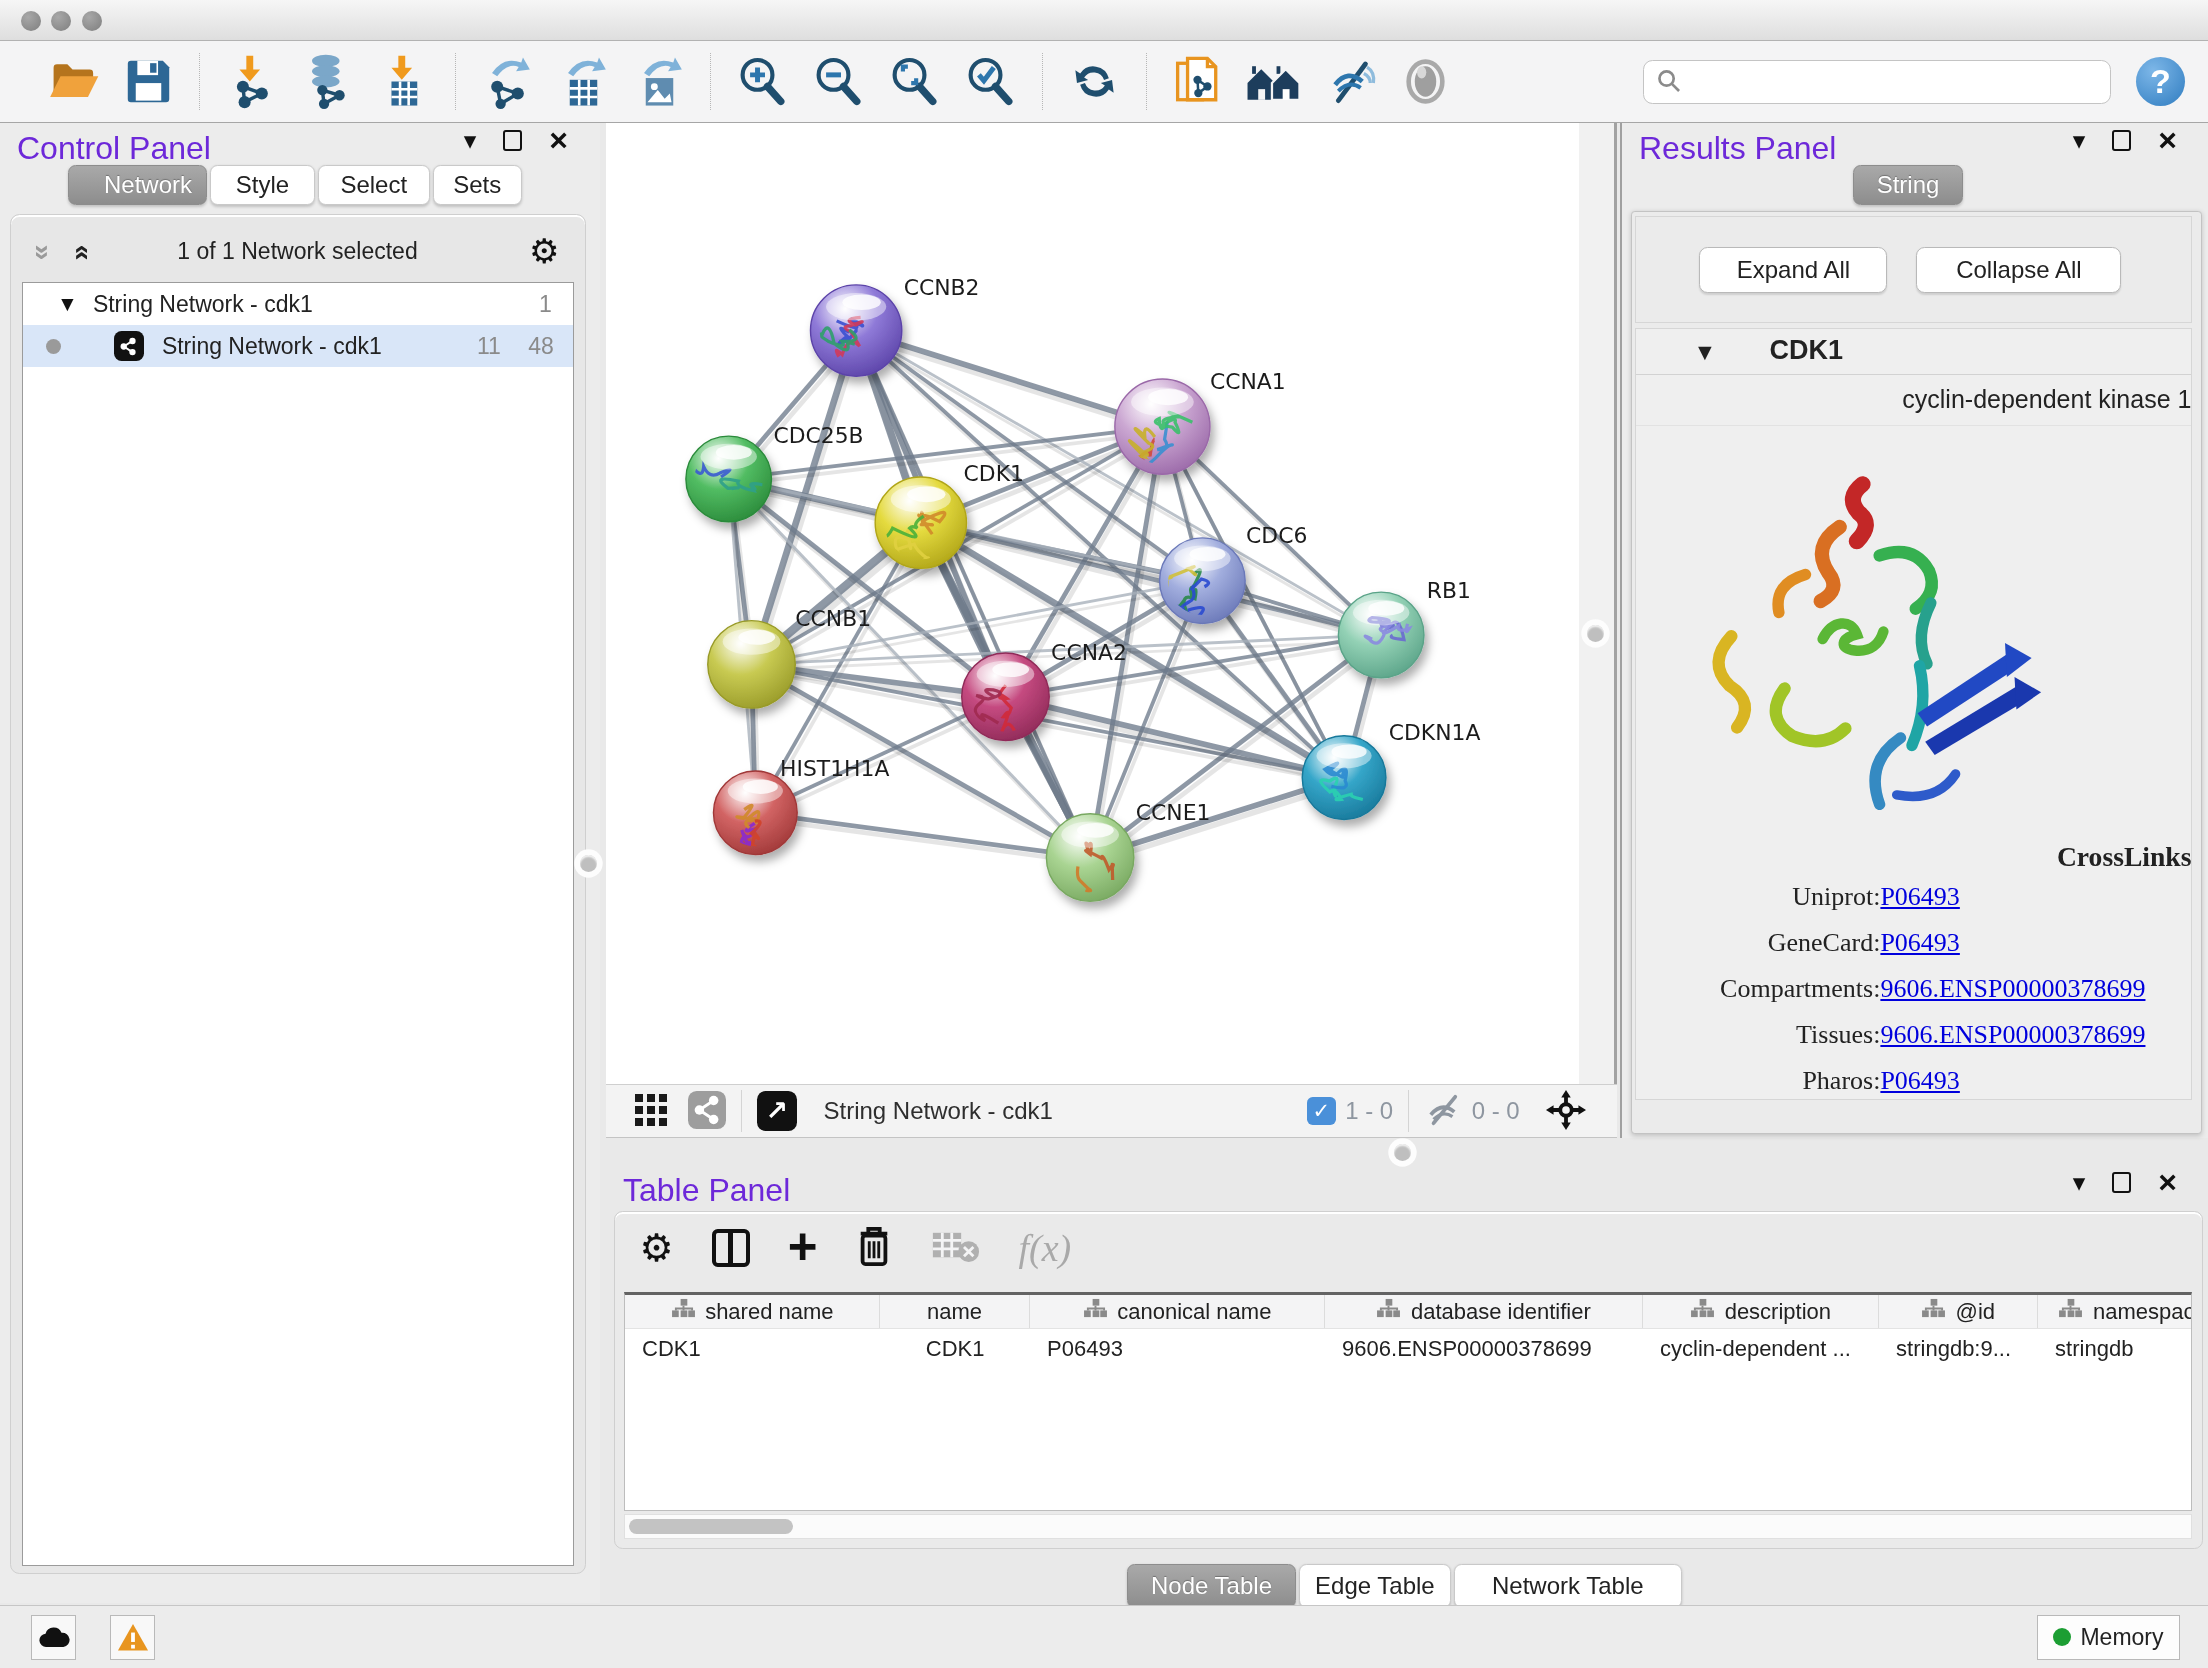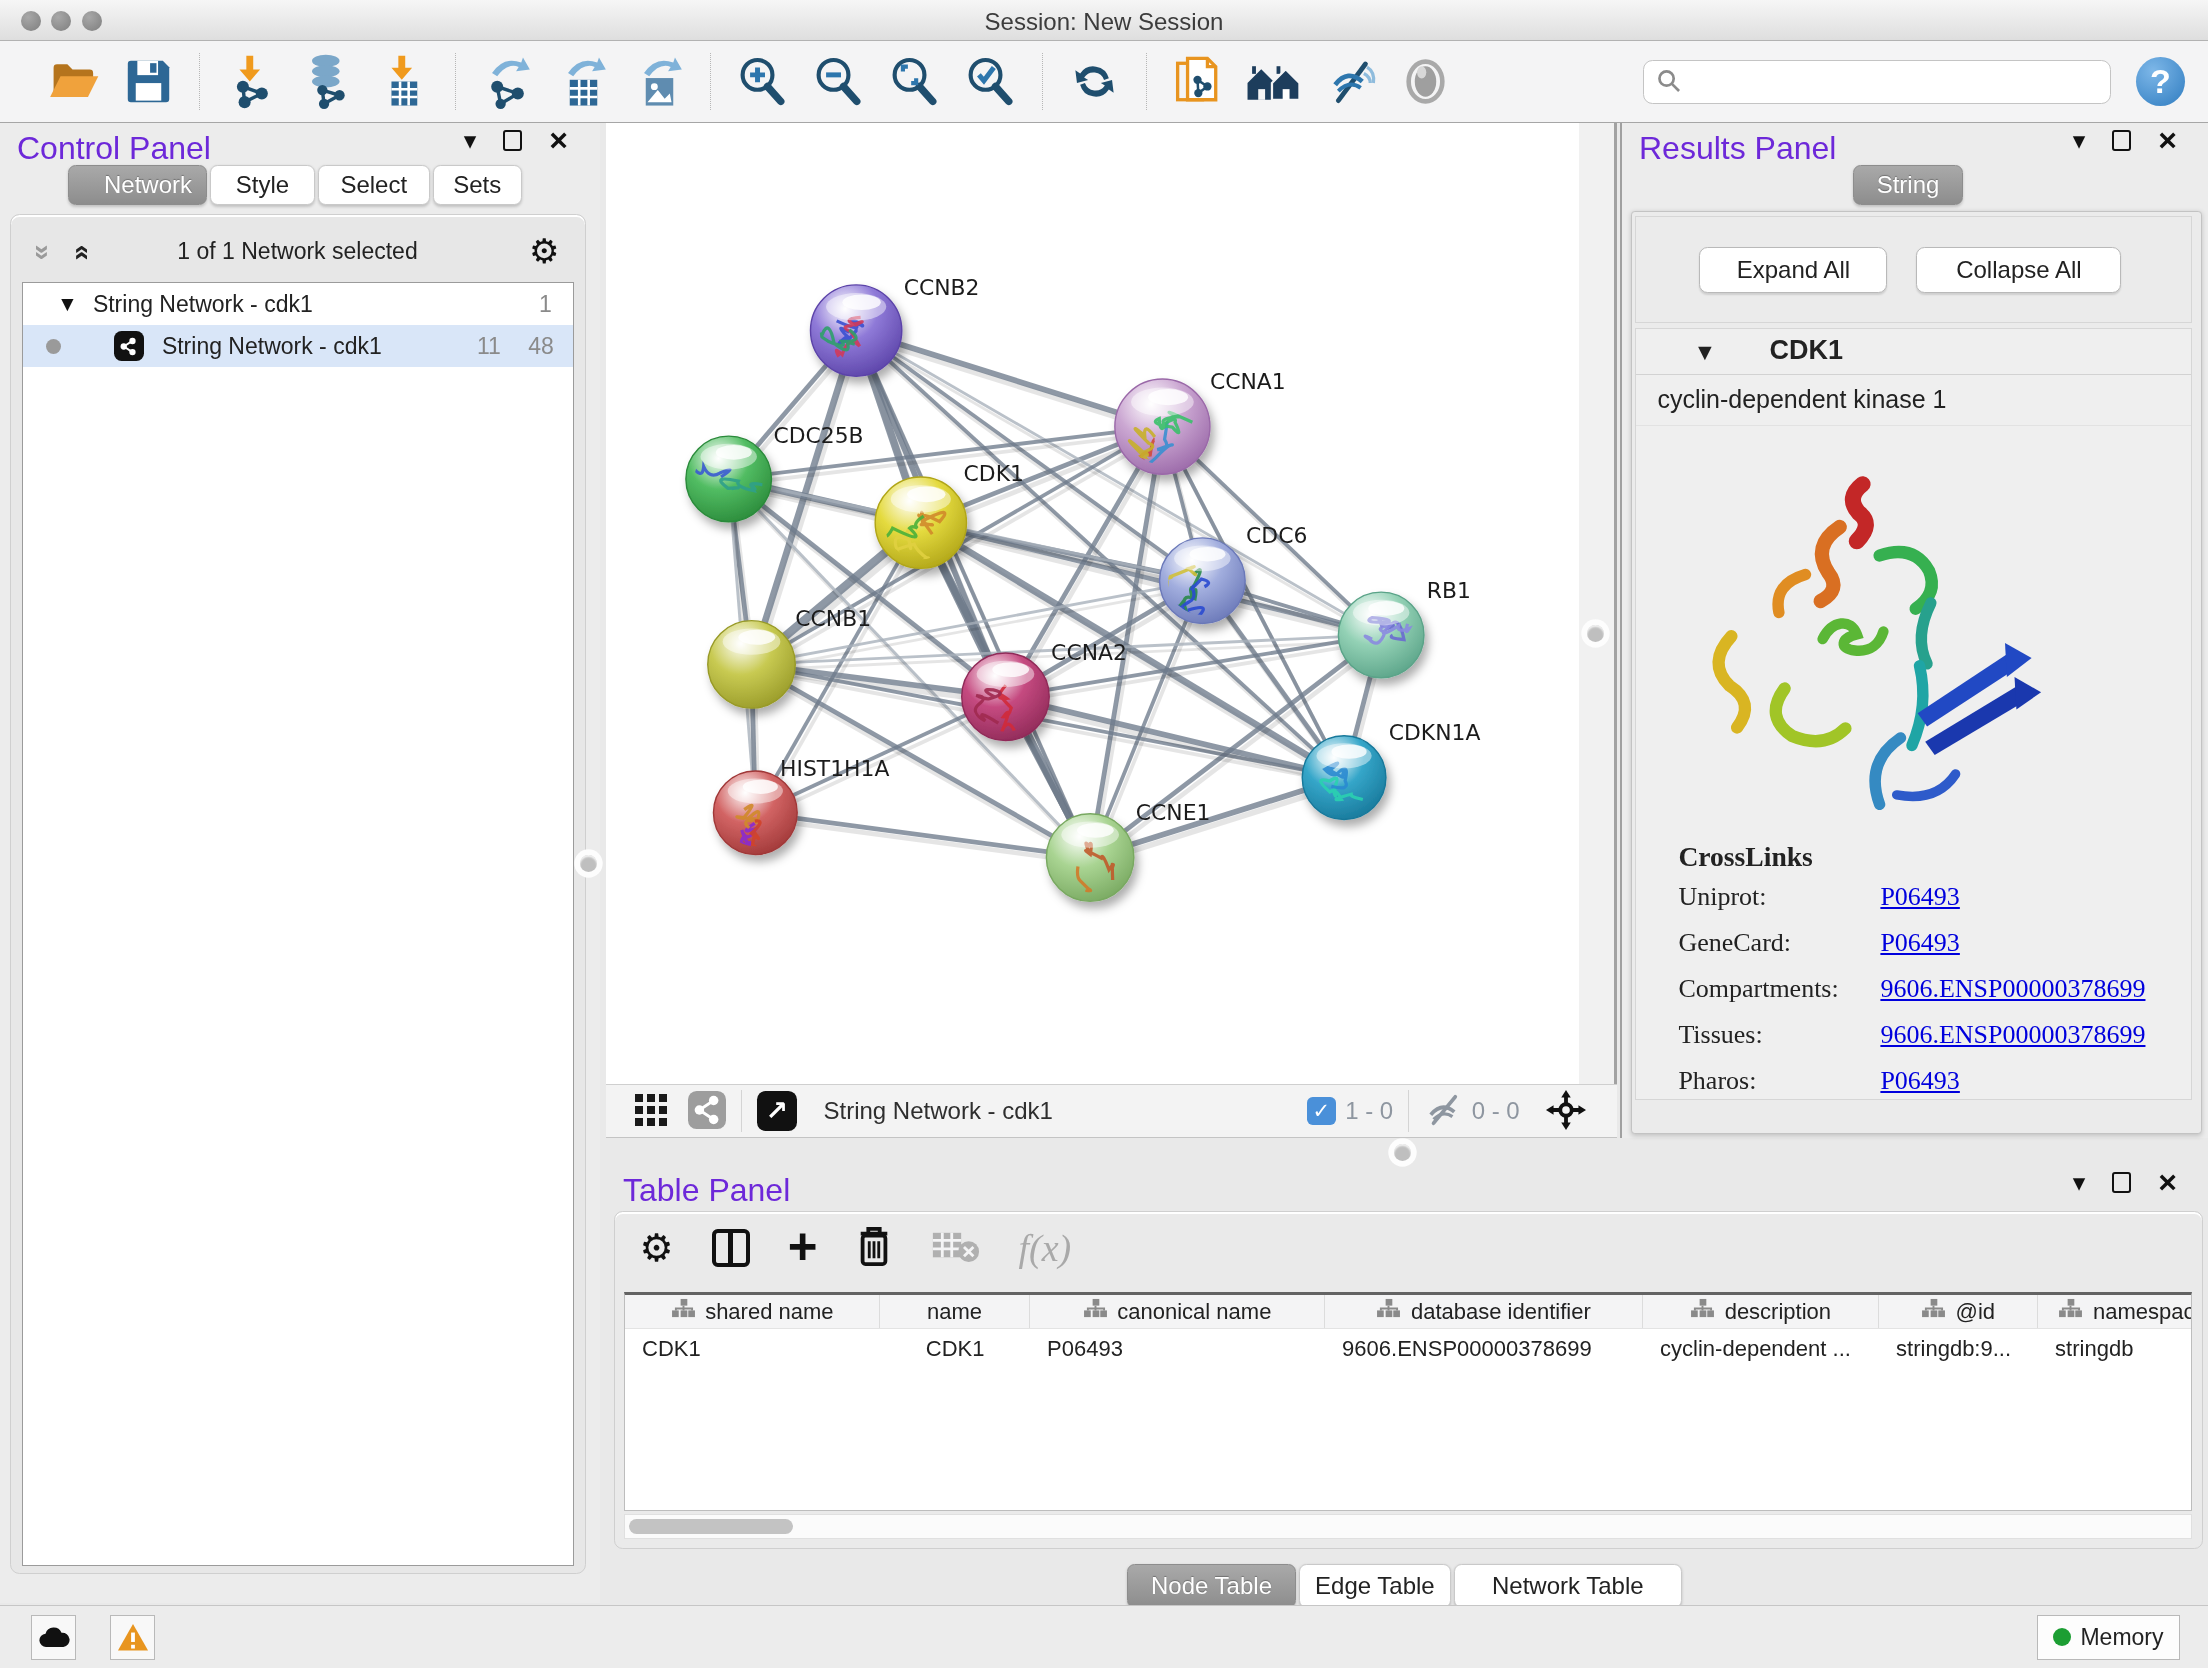--- a/index.html
+++ b/index.html
@@ -79,21 +79,21 @@
   .nt-check { width:28.5px; height:28.5px; background:#4a90d9; border-radius:5.7px; color:#fff;
     display:flex; align-items:center; justify-content:center; font-size:21px; }
   .ext-btn { width:40px; height:40px; background:#111; border-radius:8.6px; color:#fff;
     display:flex; align-items:center; justify-content:center; font-size:27px; font-weight:bold; }
 
   
   .results-panel { left:1620px; top:123px; width:589px; height:1015px; background:#ececec;
     border-left:2.9px solid #a0a0a0; }
   .rp-tab { position:absolute; top:42px; left:231px; width:110px; }
   .rp-outer { position:absolute; left:8.6px; top:88px; width:571px; height:923px; background:#ebebeb;
-    border:1.9px solid #c3c3c3; border-radius:3.8px; box-shadow:0 1.9px 4.8px rgba(0,0,0,.18); }
+    border:1.9px solid #c3c3c3; border-radius:3.8px; box-shadow:0 1.9px 4.8px rgba(0,0,0,.18);text-align:right; }
   .rp-expand { position:absolute; left:3.8px; top:3.8px; width:557px; height:107px; border:1.9px solid #d6d6d6; }
   .rp-btn { position:absolute; top:30px; height:46px; background:#fff; border:1.9px solid #b9b9b9;
     border-radius:8.6px; font-size:24px; display:flex; align-items:center; justify-content:center;
     box-shadow:0 1.9px 1.9px rgba(0,0,0,.12); }
   .rp-section { position:absolute; left:3.8px; top:116px; width:557px; height:772px;
     border:1.9px solid #d6d6d6; background:#efefef; }
   .rp-sec-head { position:relative; height:46px; border-bottom:1.9px solid #d2d2d2; }
   .rp-sec-caret { position:absolute; left:57px; top:9.5px; font-size:23px; }
   .rp-gene { position:absolute; left:133px; top:5.7px; font-size:27px; font-weight:bold; }
   .rp-desc { padding:9.5px 0 11.4px 21px; font-size:25px; border-bottom:1px solid #e2e2e2; }
@@ -137,21 +137,20 @@
 
   svg text { font-family:"DejaVu Sans","Liberation Sans",sans-serif; }
 </style>
 </head>
 <body>
 
 <div class="abs titlebar">
   <span class="tl-dot" style="left:21px"></span>
   <span class="tl-dot" style="left:51px"></span>
   <span class="tl-dot" style="left:82px"></span>
-  <div class="win-title">Session: New Session</div>
 </div>
 
 <div class="abs toolbar">
   <span class="tb-icon">
     <svg width="55" height="55" viewBox="0 0 64 64">
         <path d="M10 50 V16 q0-4 4-4 h12 l6 6 h20 q4 0 4 4 v6" fill="#b5741d"></path>
         <path d="M6 50 L18 26 H62 L50 50 Z" fill="#f0a23c"></path>
       </svg>
   </span>
   <span class="tb-icon">

